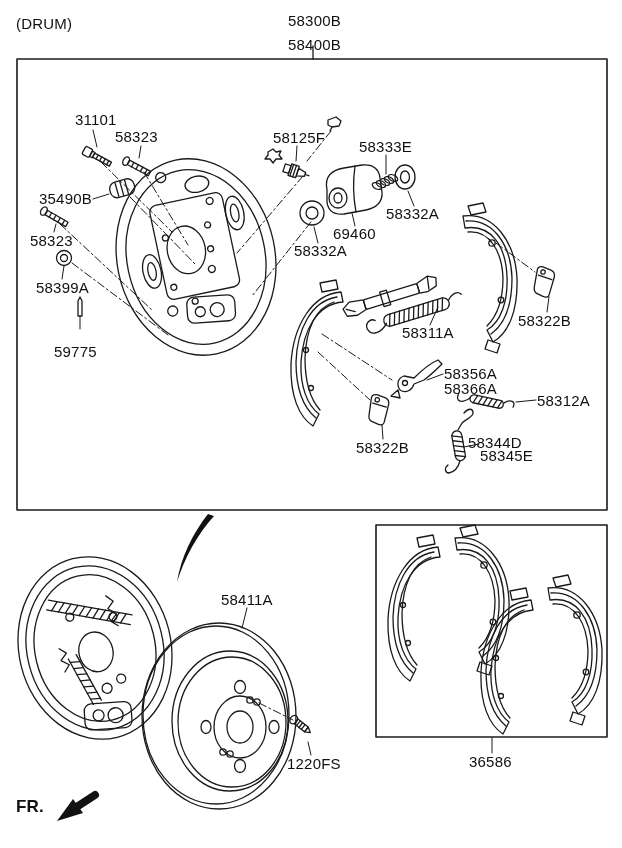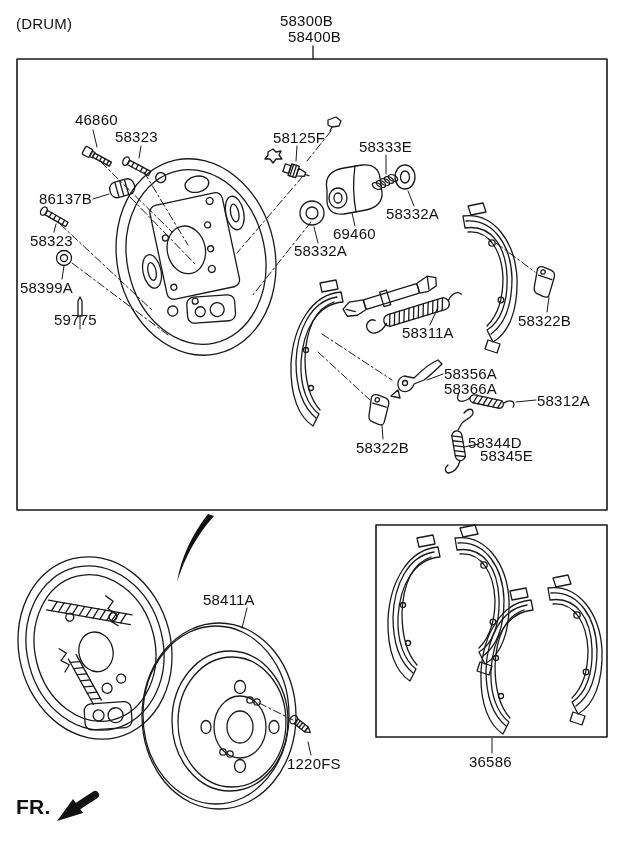--- a/index.html
+++ b/index.html
@@ -5,21 +5,21 @@
   html,body{margin:0;padding:0;background:#ffffff;}
   #stage{
     position:relative;width:622px;height:848px;background:#ffffff;
     font-family:"Liberation Sans",sans-serif;overflow:hidden;
   }
   #art{position:absolute;left:0;top:0;}
   .lbl{
     position:absolute;font-size:15px;line-height:16px;color:#111;
     white-space:nowrap;letter-spacing:.2px;
   }
-  .lbl.fr{font-weight:bold;font-size:21px;}
+  .lbl.fr{font-weight:bold;font-size:17px;}
   svg *{vector-effect:non-scaling-stroke;}
 </style>
 </head>
 <body>
 
 <div id="stage">
 
 <svg id="art" width="622" height="848" viewBox="0 0 622 848" fill="none" stroke="#1a1a1a" stroke-width="1.3" stroke-linecap="round" stroke-linejoin="round">
 
   <defs>
@@ -345,41 +345,41 @@
     <use href="#shoeW-g" transform="translate(85,372)"></use>
   </g>
 
   <g>
     <polygon points="57,821 83,813 73,799" fill="#111" stroke="none"></polygon>
     <line x1="95" y1="795" x2="75" y2="808" stroke-width="8" stroke="#111"></line>
   </g>
 </svg>
 
 <div class="lbl" style="left:16px;top:16px">(DRUM)</div>
-<div class="lbl" style="left:280px;top:13px">58300B</div>
-<div class="lbl" style="left:288px;top:29px">58400B</div>
-
-<div class="lbl" style="left:75px;top:112px">46860</div>
+<div class="lbl" style="left:288px;top:13px">58300B</div>
+<div class="lbl" style="left:288px;top:37px">58400B</div>
+
+<div class="lbl" style="left:75px;top:112px">31101</div>
 <div class="lbl" style="left:115px;top:129px">58323</div>
 <div class="lbl" style="left:273px;top:130px">58125F</div>
 <div class="lbl" style="left:359px;top:139px">58333E</div>
-<div class="lbl" style="left:39px;top:191px">86137B</div>
+<div class="lbl" style="left:39px;top:191px">35490B</div>
 <div class="lbl" style="left:386px;top:206px">58332A</div>
 <div class="lbl" style="left:333px;top:226px">69460</div>
 <div class="lbl" style="left:30px;top:233px">58323</div>
 <div class="lbl" style="left:294px;top:243px">58332A</div>
-<div class="lbl" style="left:20px;top:280px">58399A</div>
-<div class="lbl" style="left:54px;top:312px">59775</div>
+<div class="lbl" style="left:36px;top:280px">58399A</div>
+<div class="lbl" style="left:54px;top:344px">59775</div>
 <div class="lbl" style="left:402px;top:325px">58311A</div>
 <div class="lbl" style="left:444px;top:366px">58356A</div>
 <div class="lbl" style="left:444px;top:381px">58366A</div>
 <div class="lbl" style="left:518px;top:313px">58322B</div>
 <div class="lbl" style="left:537px;top:393px">58312A</div>
 <div class="lbl" style="left:356px;top:440px">58322B</div>
 <div class="lbl" style="left:468px;top:435px">58344D</div>
 <div class="lbl" style="left:480px;top:448px">58345E</div>
 
-<div class="lbl" style="left:203px;top:592px">58411A</div>
+<div class="lbl" style="left:221px;top:592px">58411A</div>
 <div class="lbl" style="left:287px;top:756px">1220FS</div>
 <div class="lbl" style="left:469px;top:754px">36586</div>
 <div class="lbl fr" style="left:16px;top:799px">FR.</div>
 
 </div>
 
 </body></html>

